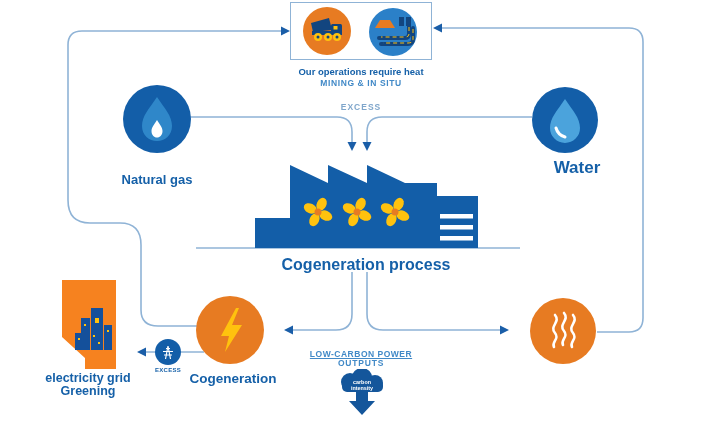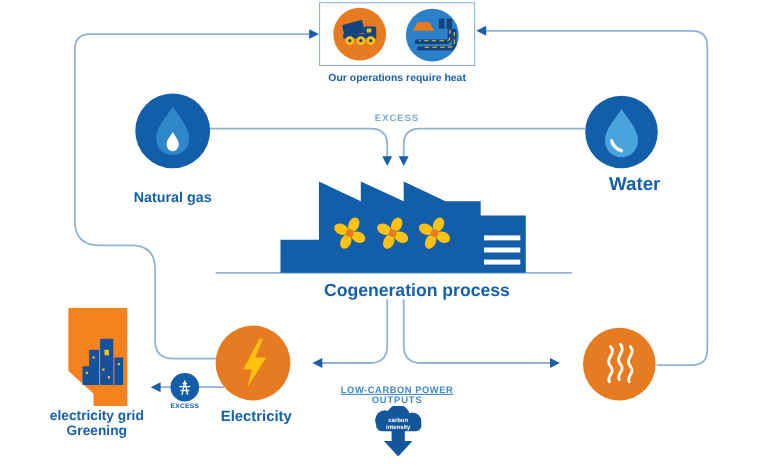--- a/index.html
+++ b/index.html
@@ -73,20 +73,21 @@
         <rect x="30" y="9" width="5" height="9" fill="#12457F"></rect>
         <rect x="37" y="9" width="5" height="9" fill="#12457F"></rect>
         <path d="M40,18 V26 Q40,30 36,30 H10" stroke="#12457F" stroke-width="4" fill="none" stroke-linecap="round"></path>
         <path d="M44,20 V31 Q44,36 39,36 H12" stroke="#12457F" stroke-width="4" fill="none" stroke-linecap="round"></path>
         <path d="M40,19 V26 Q40,29 36,29 H12" stroke="#FFC20E" stroke-width="1" fill="none" stroke-dasharray="4 3"></path>
         <path d="M44,21 V31 Q44,35 39,35 H14" stroke="#FFC20E" stroke-width="1" fill="none" stroke-dasharray="4 3"></path>
       </svg>
     </div>
   </div>
   <div class="lbl" style="left:251px;top:66px;width:220px;font-size:9.5px;">Our operations require heat</div>
+  <div class="lbl lbl-md" style="left:251px;top:78px;width:220px;font-size:8.5px;letter-spacing:0.6px;">MINING &amp; IN SITU</div>
 
   <div class="lbl lbl-lt" style="left:311px;top:102px;width:100px;font-size:8.5px;letter-spacing:1px;">EXCESS</div>
 
   <div class="node-circle navy" style="left:123px;top:85px;width:68px;height:68px;">
     <svg width="68" height="68" viewBox="0 0 68 68">
       <path d="M34,12 C26,24 19,31 19,41 C19,50 26,56 34,56 C42,56 49,50 49,41 C49,31 42,24 34,12 Z" fill="#2F87C9"></path>
       <path d="M34,35 C31,40 28.5,42.5 28.5,46 C28.5,50 31,52.5 34,52.5 C37,52.5 39.5,50 39.5,46 C39.5,42.5 37,40 34,35 Z" fill="#fff"></path>
     </svg>
   </div>
   <div class="lbl" style="left:87px;top:172px;width:140px;font-size:13px;">Natural gas</div>
@@ -129,41 +130,41 @@
         <g transform="rotate(25)">
           <ellipse cx="0" cy="-8.5" rx="4.8" ry="6.8" fill="#FFC20E"></ellipse>
             <ellipse cx="8.5" cy="0" rx="6.8" ry="4.8" fill="#FFC20E"></ellipse>
           <ellipse cx="0" cy="8.5" rx="4.8" ry="6.8" fill="#FFC20E"></ellipse>
             <ellipse cx="-8.5" cy="0" rx="6.8" ry="4.8" fill="#FFC20E"></ellipse>
         </g>
           <circle r="3.5" fill="#E77B22"></circle>
       </g>
     </g>
   </svg>
-  <div class="lbl" style="left:269px;top:256px;width:220px;font-size:16px;text-align:center;">Cogeneration process</div>
+  <div class="lbl" style="left:256px;top:256px;width:220px;font-size:16px;text-align:center;">Cogeneration process</div>
 
   <div class="lbl lbl-md" style="left:301px;top:338px;width:120px;font-size:8.5px;letter-spacing:0.8px;margin-top:20px;">OUTPUTS</div>
   <div class="lbl lbl-md" style="left:286px;top:349px;width:150px;font-size:8.5px;letter-spacing:0.5px;text-decoration:underline;">LOW-CARBON POWER</div>
 
   <svg class="abs" style="left:334px;top:369px;" width="56" height="50" viewBox="0 0 56 50">
     <circle cx="16" cy="13" r="9" fill="#14569B"></circle>
     <circle cx="28" cy="9.5" r="10.5" fill="#14569B"></circle>
     <circle cx="41" cy="14" r="8" fill="#14569B"></circle>
     <rect x="8" y="11" width="41" height="12" rx="5" fill="#14569B"></rect>
     <polygon points="22,21 34,21 34,32 41,32 28,46 15,32 22,32" fill="#14569B"></polygon>
     <text x="28" y="14.5" text-anchor="middle" font-size="5.4" font-weight="bold" fill="#fff">carbon</text>
     <text x="28" y="21" text-anchor="middle" font-size="5.4" font-weight="bold" fill="#fff">intensity</text>
   </svg>
 
   <div class="node-circle orange" style="left:196px;top:296px;width:68px;height:68px;">
     <svg width="68" height="68" viewBox="0 0 68 68">
       <polygon points="40,12 25,40 33,40 29,56 46,29 36,29 43,12" fill="#FFC20E"></polygon>
     </svg>
   </div>
-  <div class="lbl" style="left:163px;top:371px;width:140px;font-size:13.5px;">Electricity</div>
+  <div class="lbl" style="left:163px;top:371px;width:140px;font-size:13.5px;">Cogeneration</div>
 
   <div class="node-circle navy" style="left:155px;top:339px;width:26px;height:26px;">
     <svg width="26" height="26" viewBox="0 0 26 26">
       <path d="M10.5,20 L13,7 L15.5,20" stroke="#fff" stroke-width="1.2" fill="none"></path>
       <path d="M11,9.5 H15 M8,12.5 H18 M9,16 H17" stroke="#fff" stroke-width="1.2"></path>
     </svg>
   </div>
   <div class="lbl" style="left:138px;top:367px;width:60px;font-size:6px;letter-spacing:0.3px;">EXCESS</div>
 
   <div class="node-circle orange" style="left:530px;top:298px;width:66px;height:66px;">

